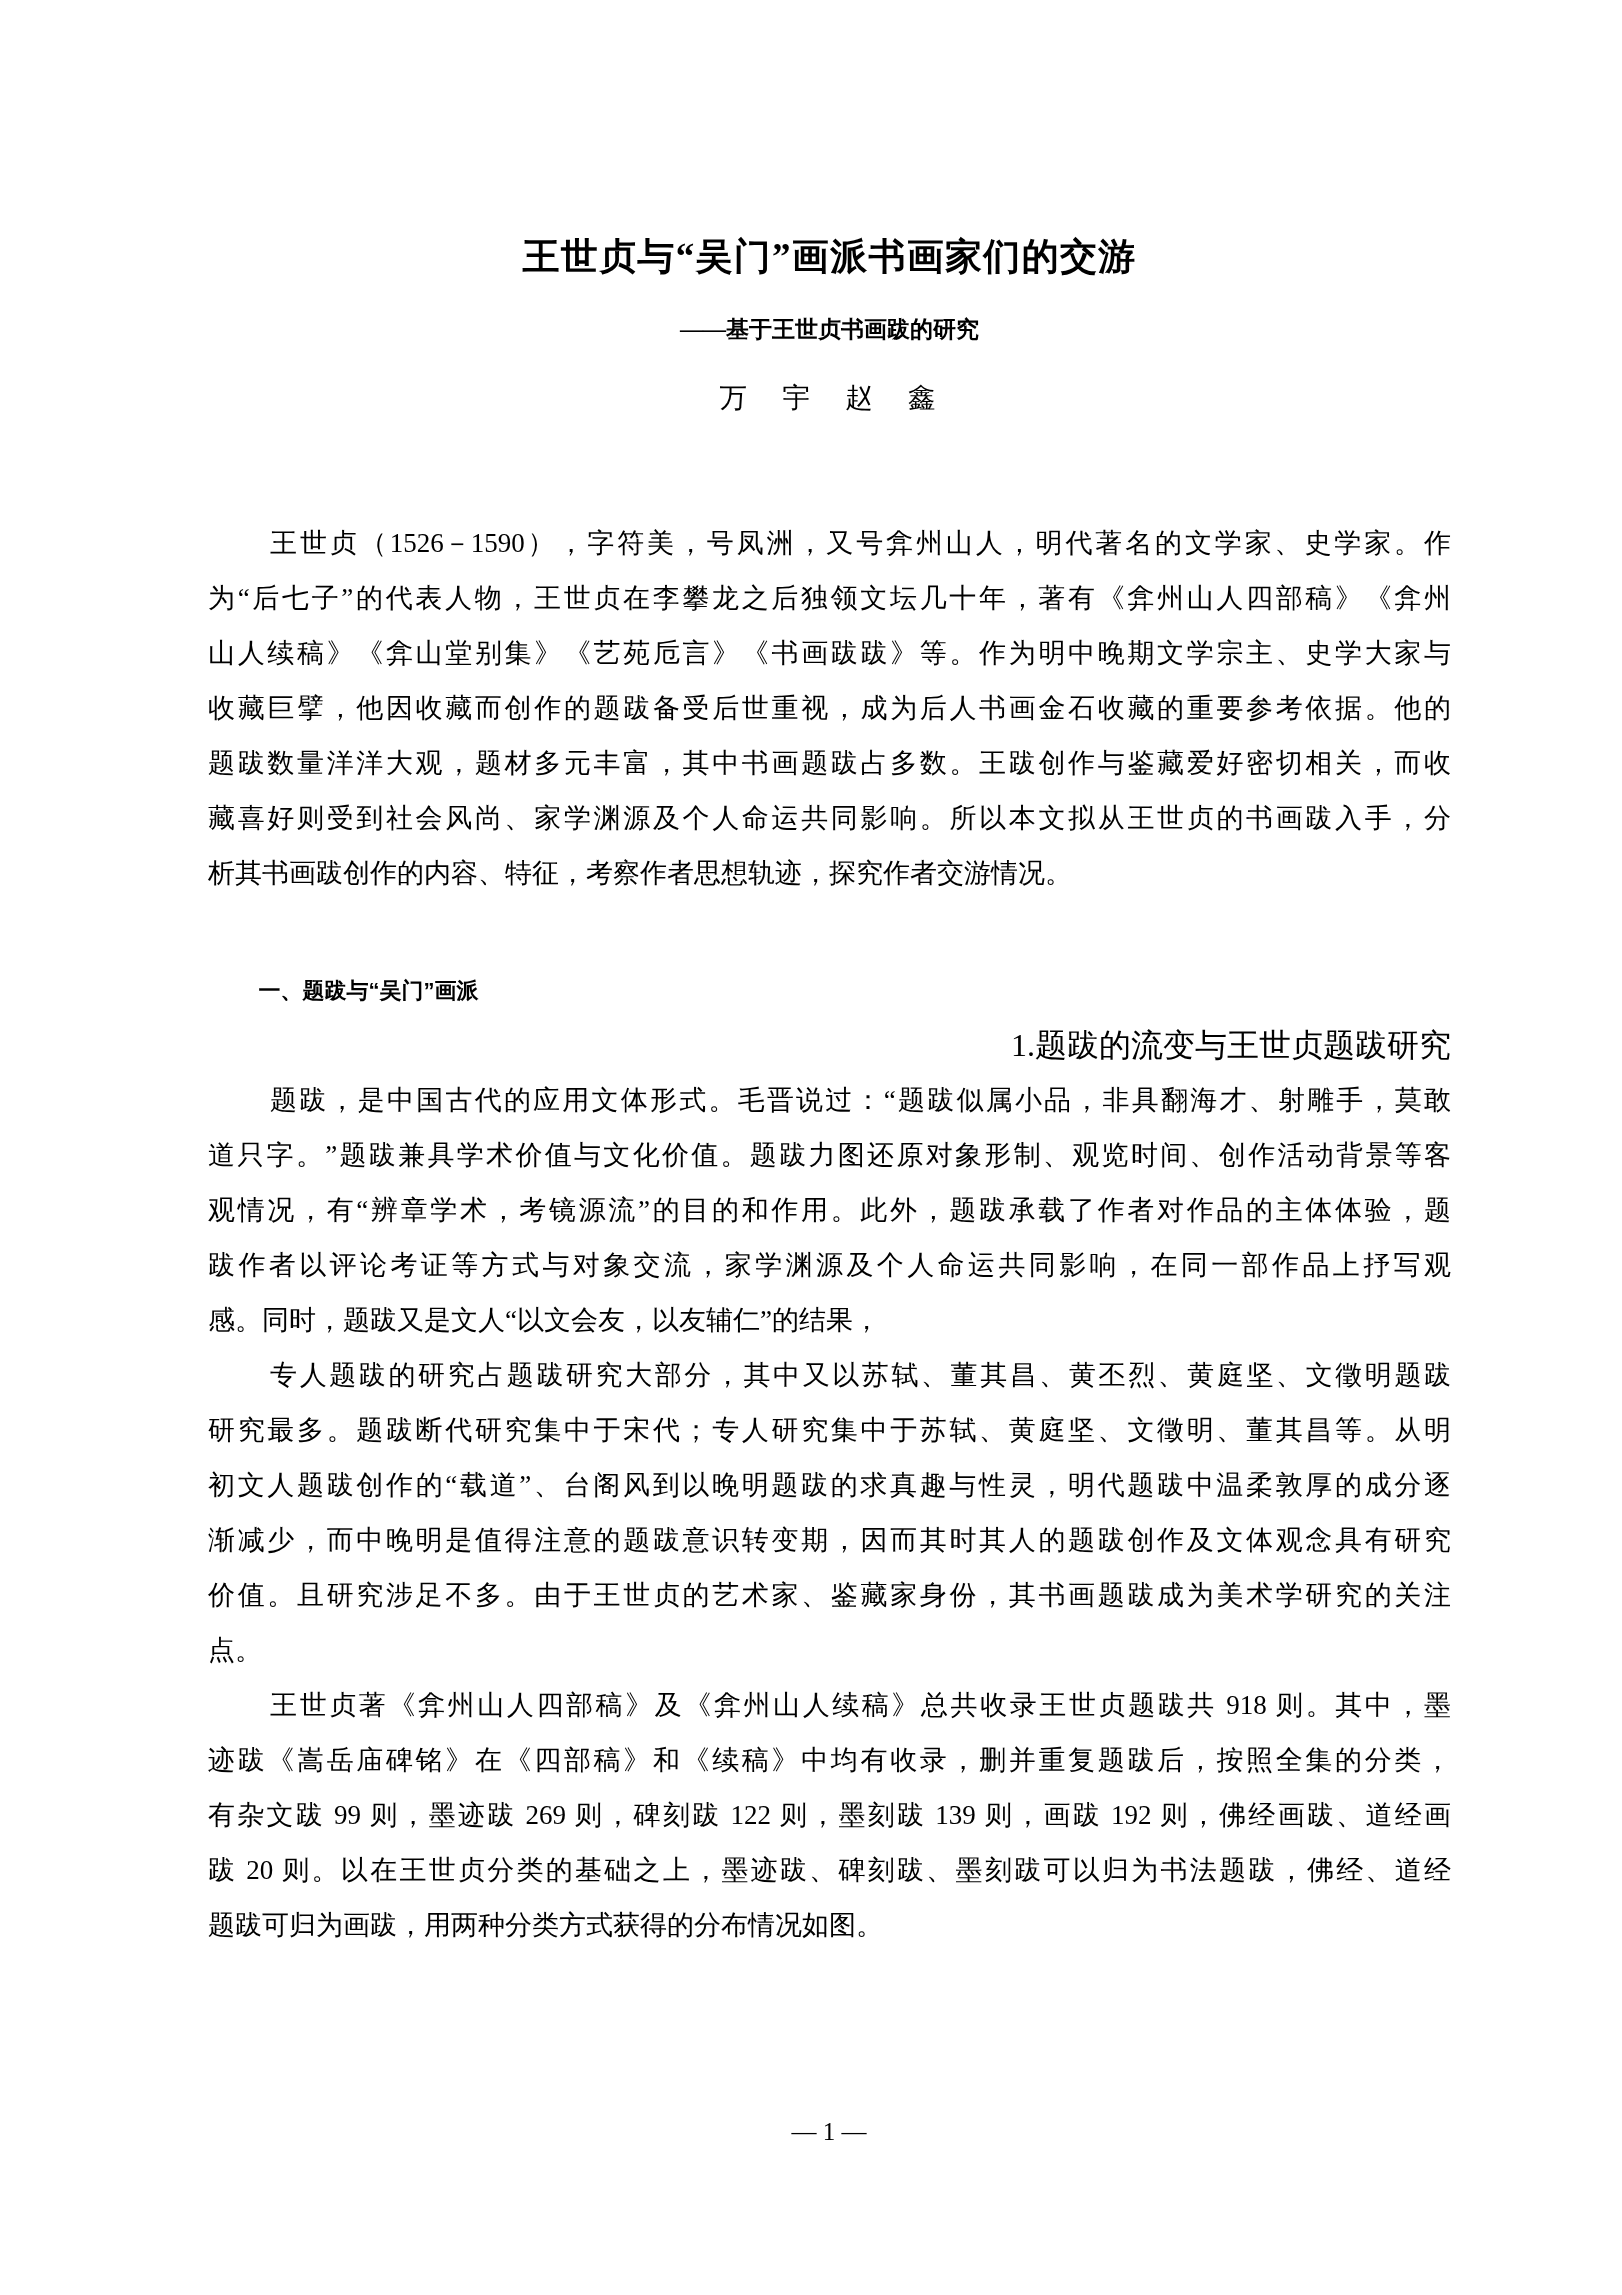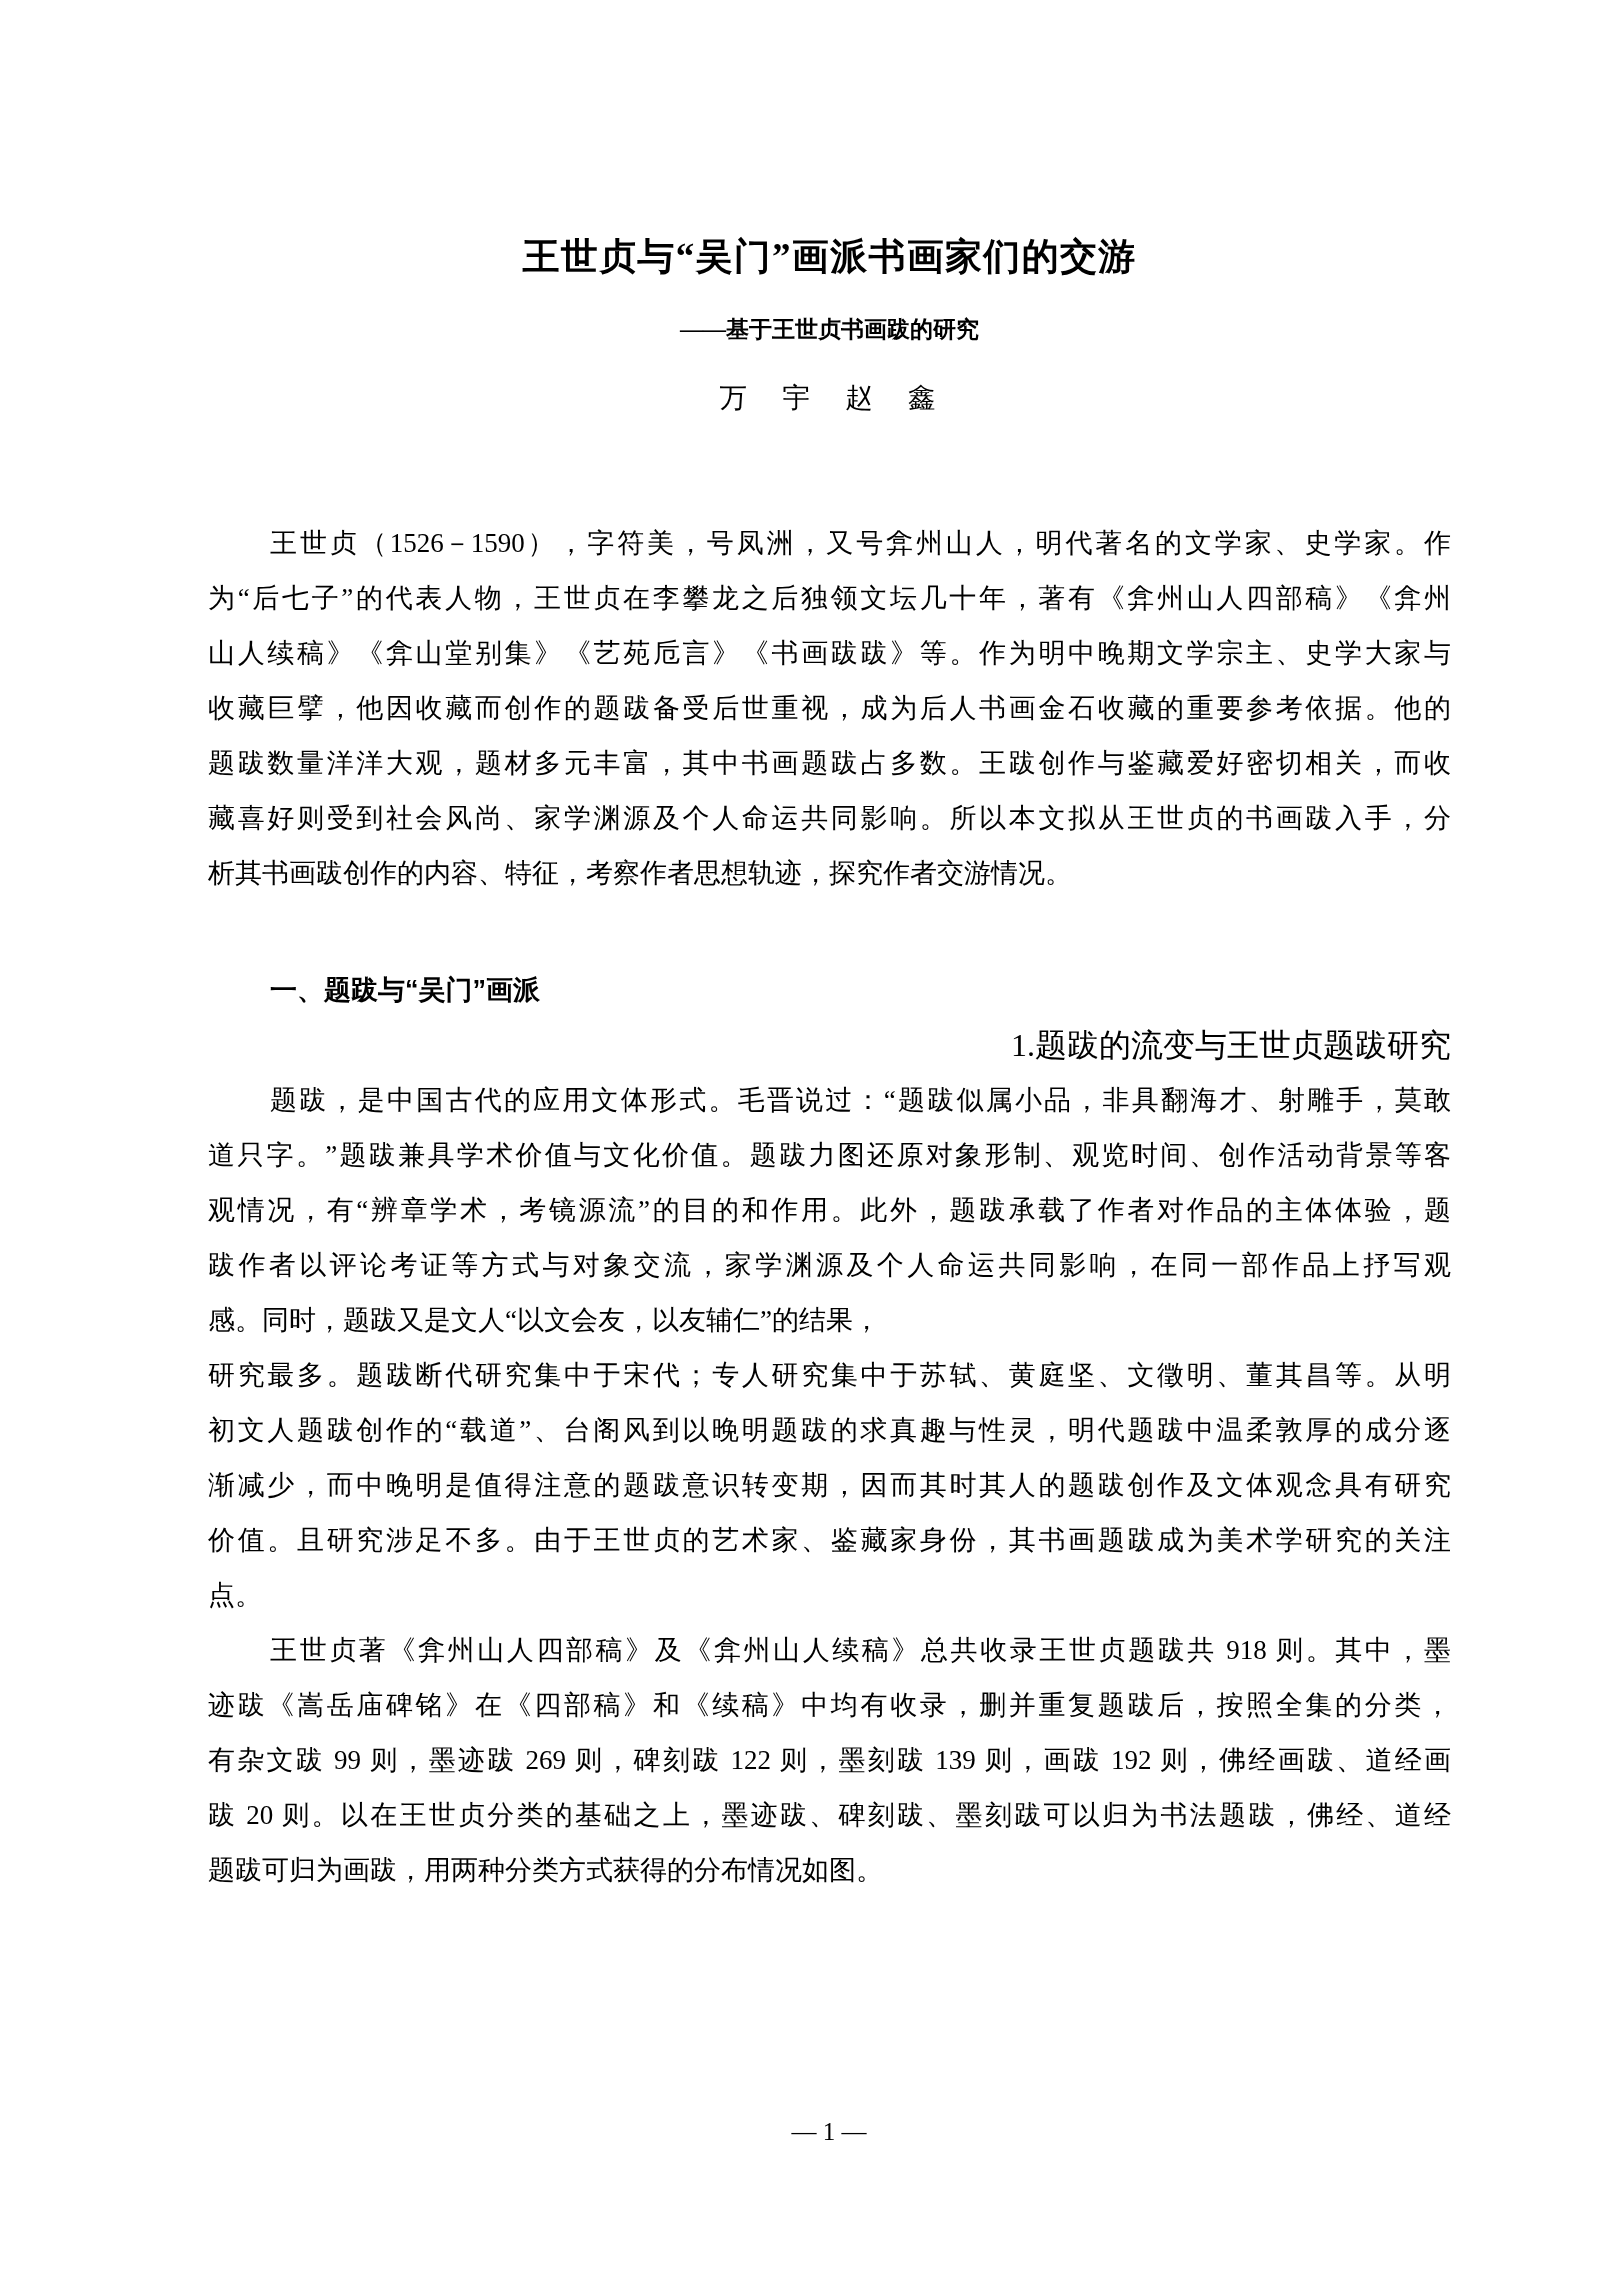--- a/index.html
+++ b/index.html
@@ -48,21 +48,21 @@
   .line {
     text-align: justify;
     text-align-last: justify;
     text-justify: inter-character;
     white-space: nowrap;
   }
   .line.first { text-indent: 2.3em; }
   .line.last  { text-align: left; text-align-last: left; white-space: normal; }
   .heading {
     margin-top: 62px;
-    font-size: 27px;
+    font-size: 22px;
     font-weight: bold;
     line-height: 55px;
     text-indent: 2.3em;
     font-family: "Liberation Sans", "DejaVu Sans", sans-serif;
   }
   .subheading {
     font-size: 32px;
     font-weight: normal;
     line-height: 55px;
     text-indent: 2.3em;
@@ -102,20 +102,21 @@
 
     <div class="para">
         <div class="line first">题跋，是中国古代的应用文体形式。毛晋说过：“题跋似属小品，非具翻海才、射雕手，莫敢</div>
         <div class="line">道只字。”题跋兼具学术价值与文化价值。题跋力图还原对象形制、观览时间、创作活动背景等客</div>
         <div class="line">观情况，有“辨章学术，考镜源流”的目的和作用。此外，题跋承载了作者对作品的主体体验，题</div>
         <div class="line">跋作者以评论考证等方式与对象交流，家学渊源及个人命运共同影响，在同一部作品上抒写观</div>
         <div class="line last">感。同时，题跋又是文人“以文会友，以友辅仁”的结果，</div>
       </div>
 
     <div class="para">
+        <div class="line first">专人题跋的研究占题跋研究大部分，其中又以苏轼、董其昌、黄丕烈、黄庭坚、文徵明题跋</div>
         <div class="line">研究最多。题跋断代研究集中于宋代；专人研究集中于苏轼、黄庭坚、文徵明、董其昌等。从明</div>
         <div class="line">初文人题跋创作的“载道”、台阁风到以晚明题跋的求真趣与性灵，明代题跋中温柔敦厚的成分逐</div>
         <div class="line">渐减少，而中晚明是值得注意的题跋意识转变期，因而其时其人的题跋创作及文体观念具有研究</div>
         <div class="line">价值。且研究涉足不多。由于王世贞的艺术家、鉴藏家身份，其书画题跋成为美术学研究的关注</div>
         <div class="line last">点。</div>
       </div>
 
     <div class="para">
         <div class="line first">王世贞著《弇州山人四部稿》及《弇州山人续稿》总共收录王世贞题跋共 918 则。其中，墨</div>
         <div class="line">迹跋《嵩岳庙碑铭》在《四部稿》和《续稿》中均有收录，删并重复题跋后，按照全集的分类，</div>

